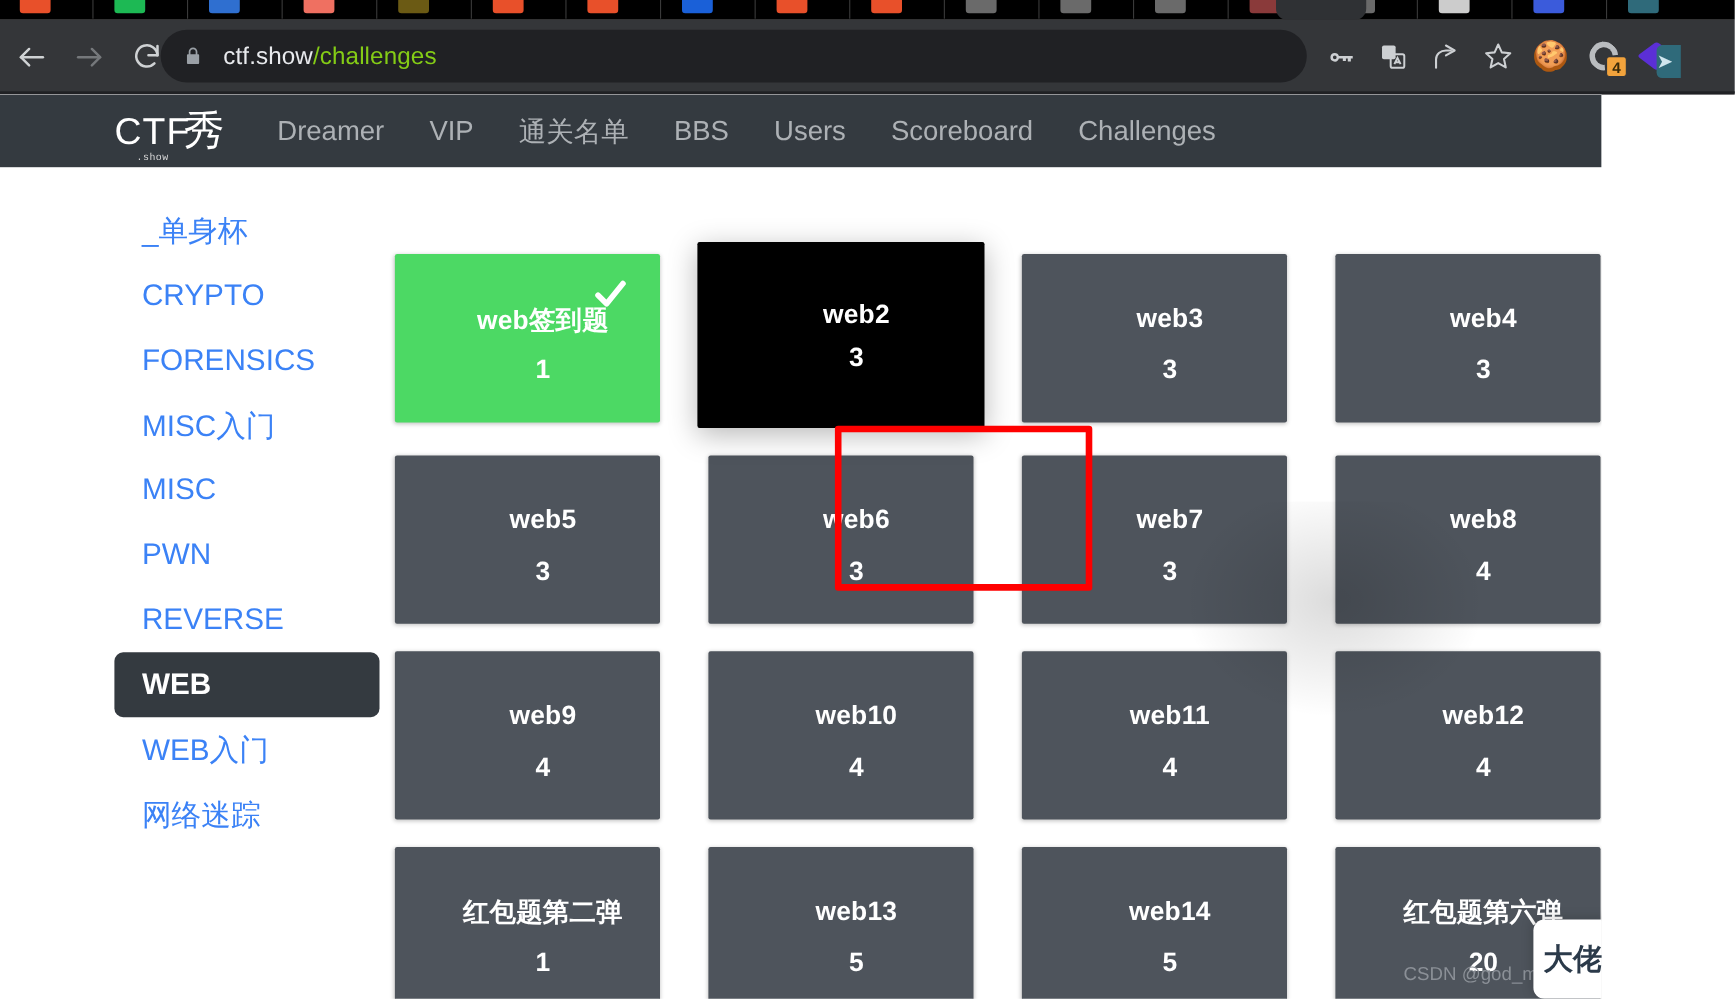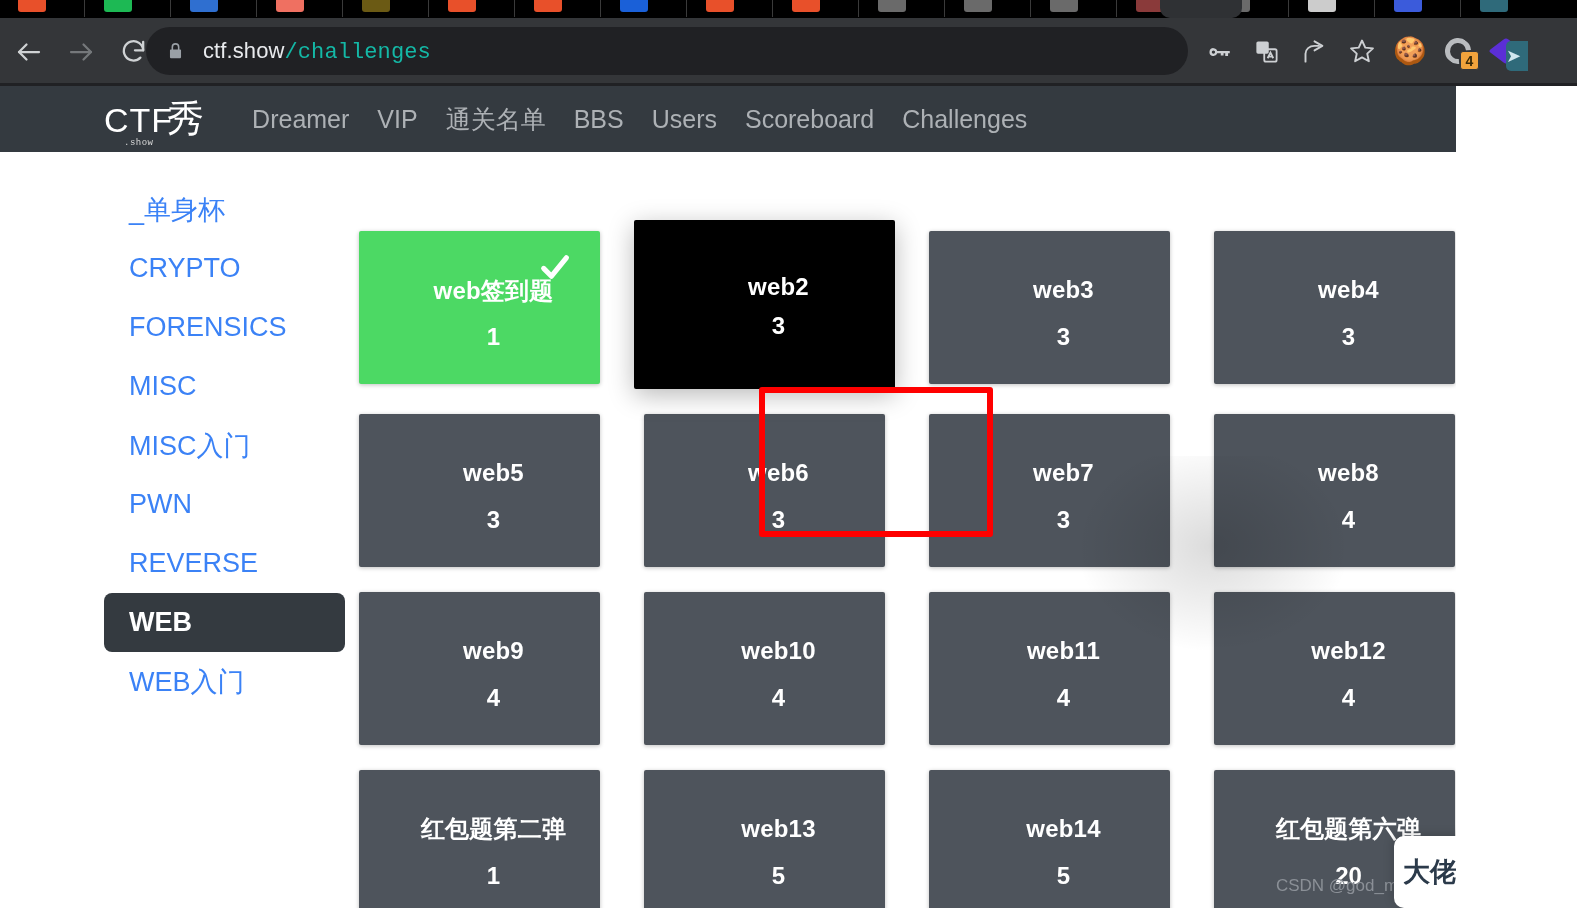--- a/index.html
+++ b/index.html
@@ -46,21 +46,21 @@
   .nav-btn svg { display: block; }
 
   .omnibox {
     position: absolute; left: 146px; top: 27px;
     width: 1042px; height: 48px;
     background: #202124; border-radius: 24px;
     display: flex; align-items: center; padding: 0 14px 0 20px;
   }
   .lock { margin-right: 18px; color: #9aa0a6; display: flex; }
   .url { font-size: 22px; color: #e8eaed; letter-spacing: .1px; white-space: nowrap; }
-  .url .path { color: #14b8a6; font-family: Liberation Mono, monospace; }
+  .url .path { color: #84cc16; }
 
   .tool-icons {
     position: absolute; left: 1196px; top: 27px; height: 48px;
     display: flex; align-items: center; gap: 4px;
   }
   .tool-icon {
     width: 44px; height: 44px; border-radius: 50%;
     display: flex; align-items: center; justify-content: center;
     color: #cdd0d3; position: relative;
   }
@@ -110,21 +110,21 @@
   }
   .brand-cn {
     font-size: 37px; color: #ffffff; line-height: .95;
     margin-left: -6px; font-weight: 400;
     font-family: "DejaVu Sans", sans-serif;
   }
   .brand-show {
     position: absolute; left: 20px; bottom: -11px;
     font-size: 9px; color: #d8d8d8; letter-spacing: .5px; font-family: Liberation Mono, monospace;
   }
-  .nav-links { display: flex; align-items: center; gap: 0; }
+  .nav-links { display: flex; align-items: center; gap: 13px; }
   .nav-link {
     font-size: 25px; color: #adb1b5; padding: 0 14px;
     white-space: nowrap; cursor: pointer;
   }
   .nav-right { margin-left: auto; display: flex; align-items: center; gap: 14px; }
   .nav-right-item {
     display: flex; align-items: center; gap: 9px;
     font-size: 25px; color: #adb1b5; cursor: pointer; position: relative;
   }
   .bell-wrap { position: relative; display: flex; align-items: center; }
@@ -347,26 +347,27 @@
           <div class="nav-link">Scoreboard</div>
           <div class="nav-link">Challenges</div>
         </div>
     </div>
 
     <div class="content">
       <div class="sidebar" id="sidebar">
           <div class="side-item">_单身杯</div>
           <div class="side-item">CRYPTO</div>
           <div class="side-item">FORENSICS</div>
+          <div class="side-item">MISC入门</div>
           <div class="side-item">MISC</div>
-          <div class="side-item">MISC入门</div>
           <div class="side-item">PWN</div>
           <div class="side-item">REVERSE</div>
           <div class="side-item active">WEB</div>
           <div class="side-item">WEB入门</div>
+          <div class="side-item">网络迷踪</div>
         </div>
       <div class="grid-wrap">
         <div class="hover-glow"></div>
         <div class="grid" id="grid">
             <div class="card solved">
               <div class="card-title">web签到题</div>
               <div class="card-score">1</div>
               <div class="check"><svg viewBox="0 0 24 24" width="34" height="34" fill="none" stroke="#ffffff" stroke-width="3.6" stroke-linecap="round" stroke-linejoin="round">
                   <polyline points="4,13 9.5,18.5 20,5.5"></polyline>
                 </svg></div>

